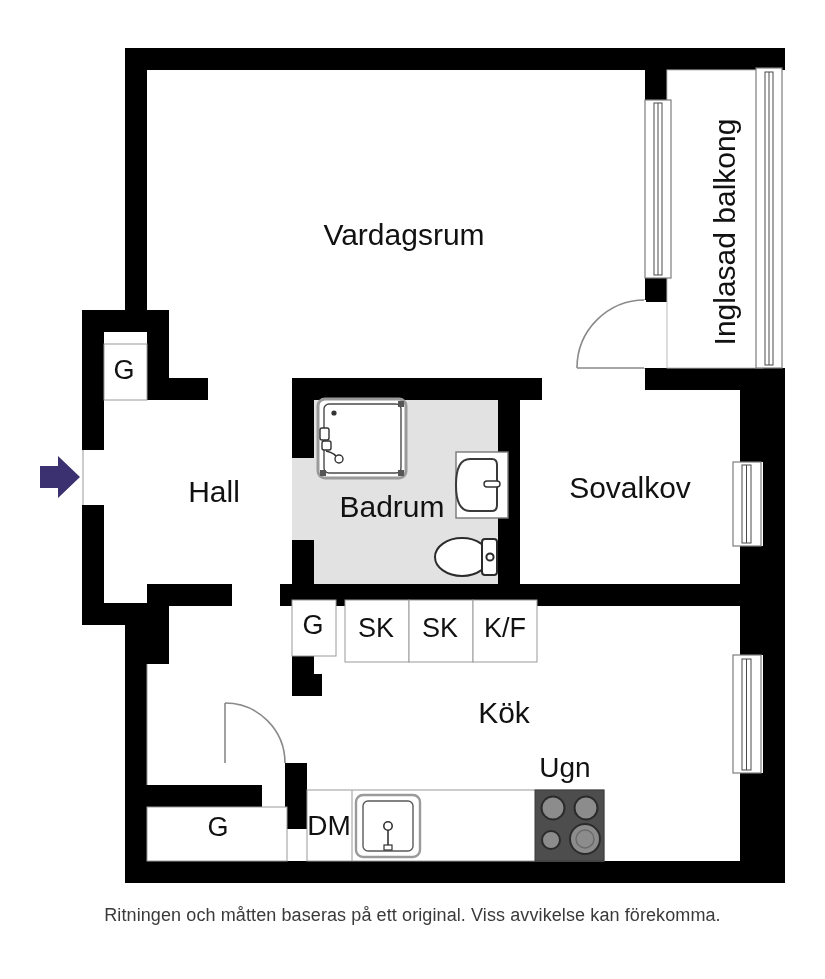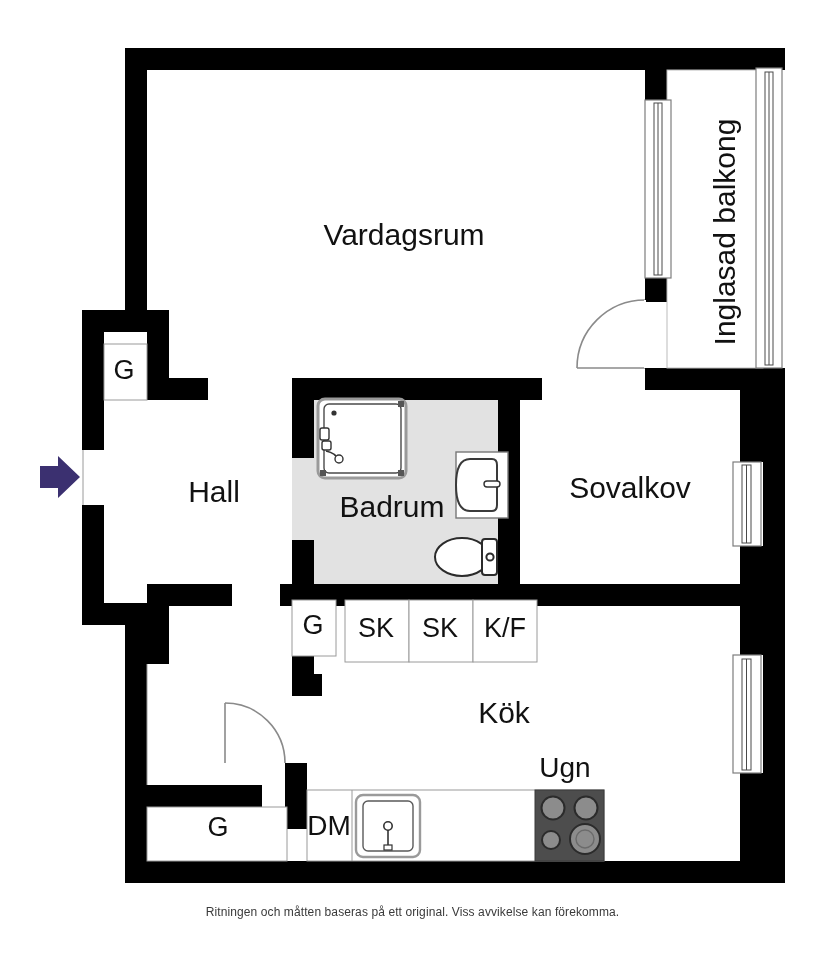--- a/index.html
+++ b/index.html
@@ -40,21 +40,21 @@
     fill:#111111;
     text-anchor:middle;
     dominant-baseline:middle;
   }
   .footnote{
     position:absolute;
     left:0;right:0;
     top:905px;
     text-align:center;
     font-family:"Liberation Sans","DejaVu Sans",sans-serif;
-    font-size:12px;
+    font-size:18px;
     color:#3a3a3a;
     letter-spacing:0.1px;
   }
 </style>
 </head>
 <body>
 
 <div id="plan">
 
   <div class="svg-wrap">

